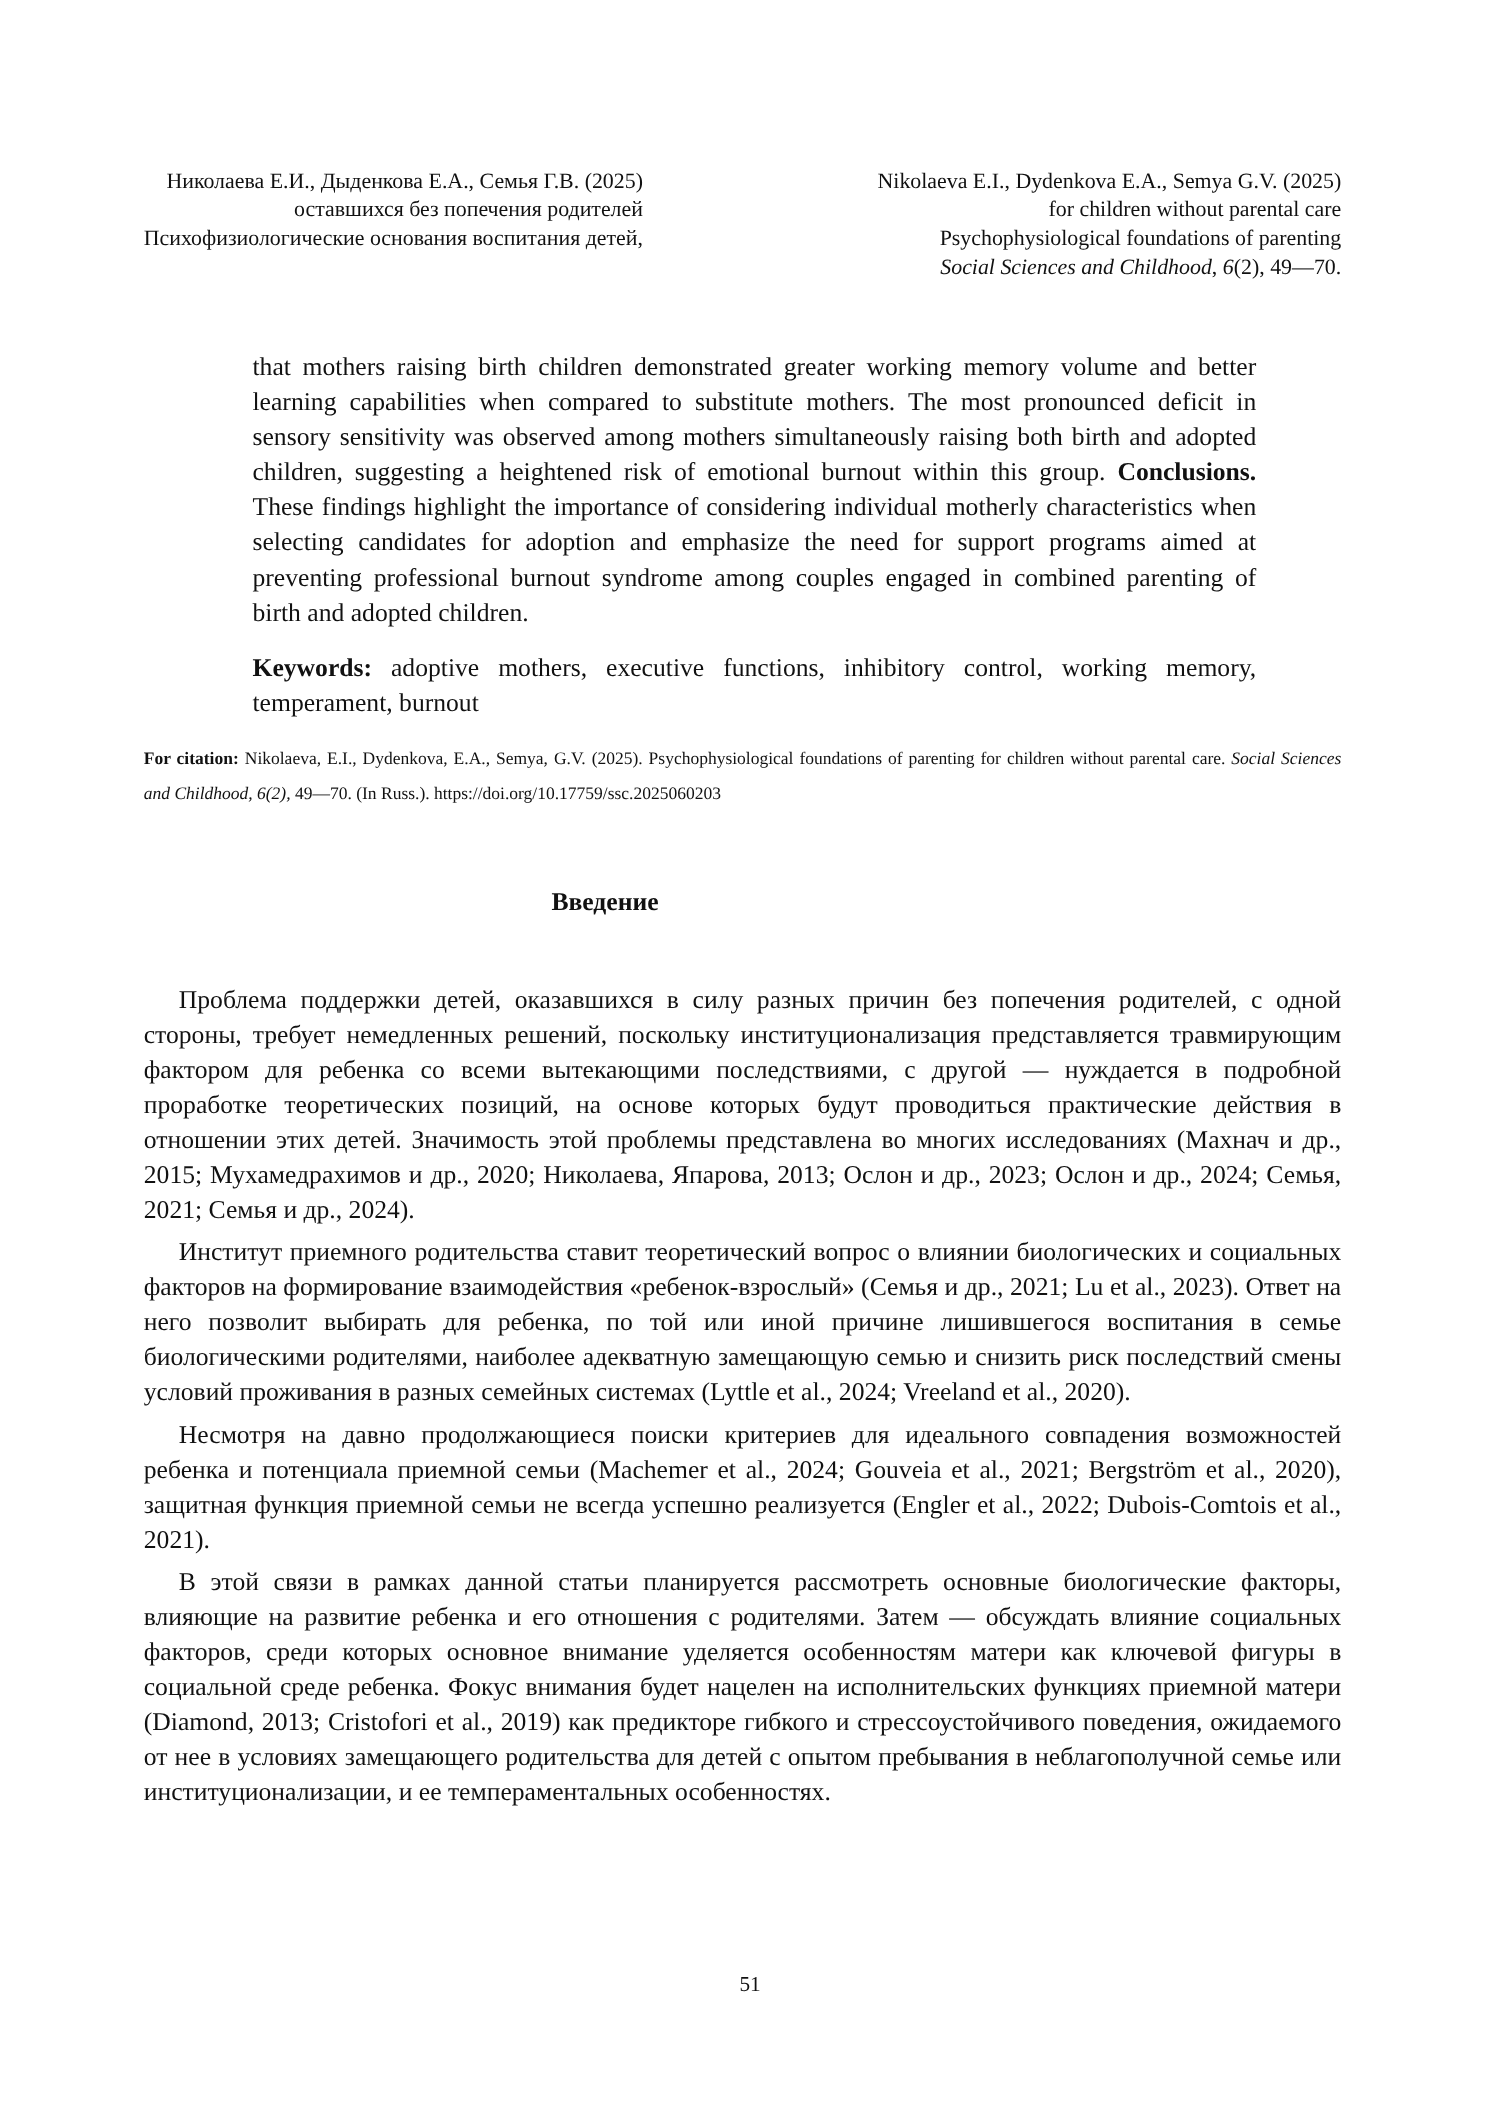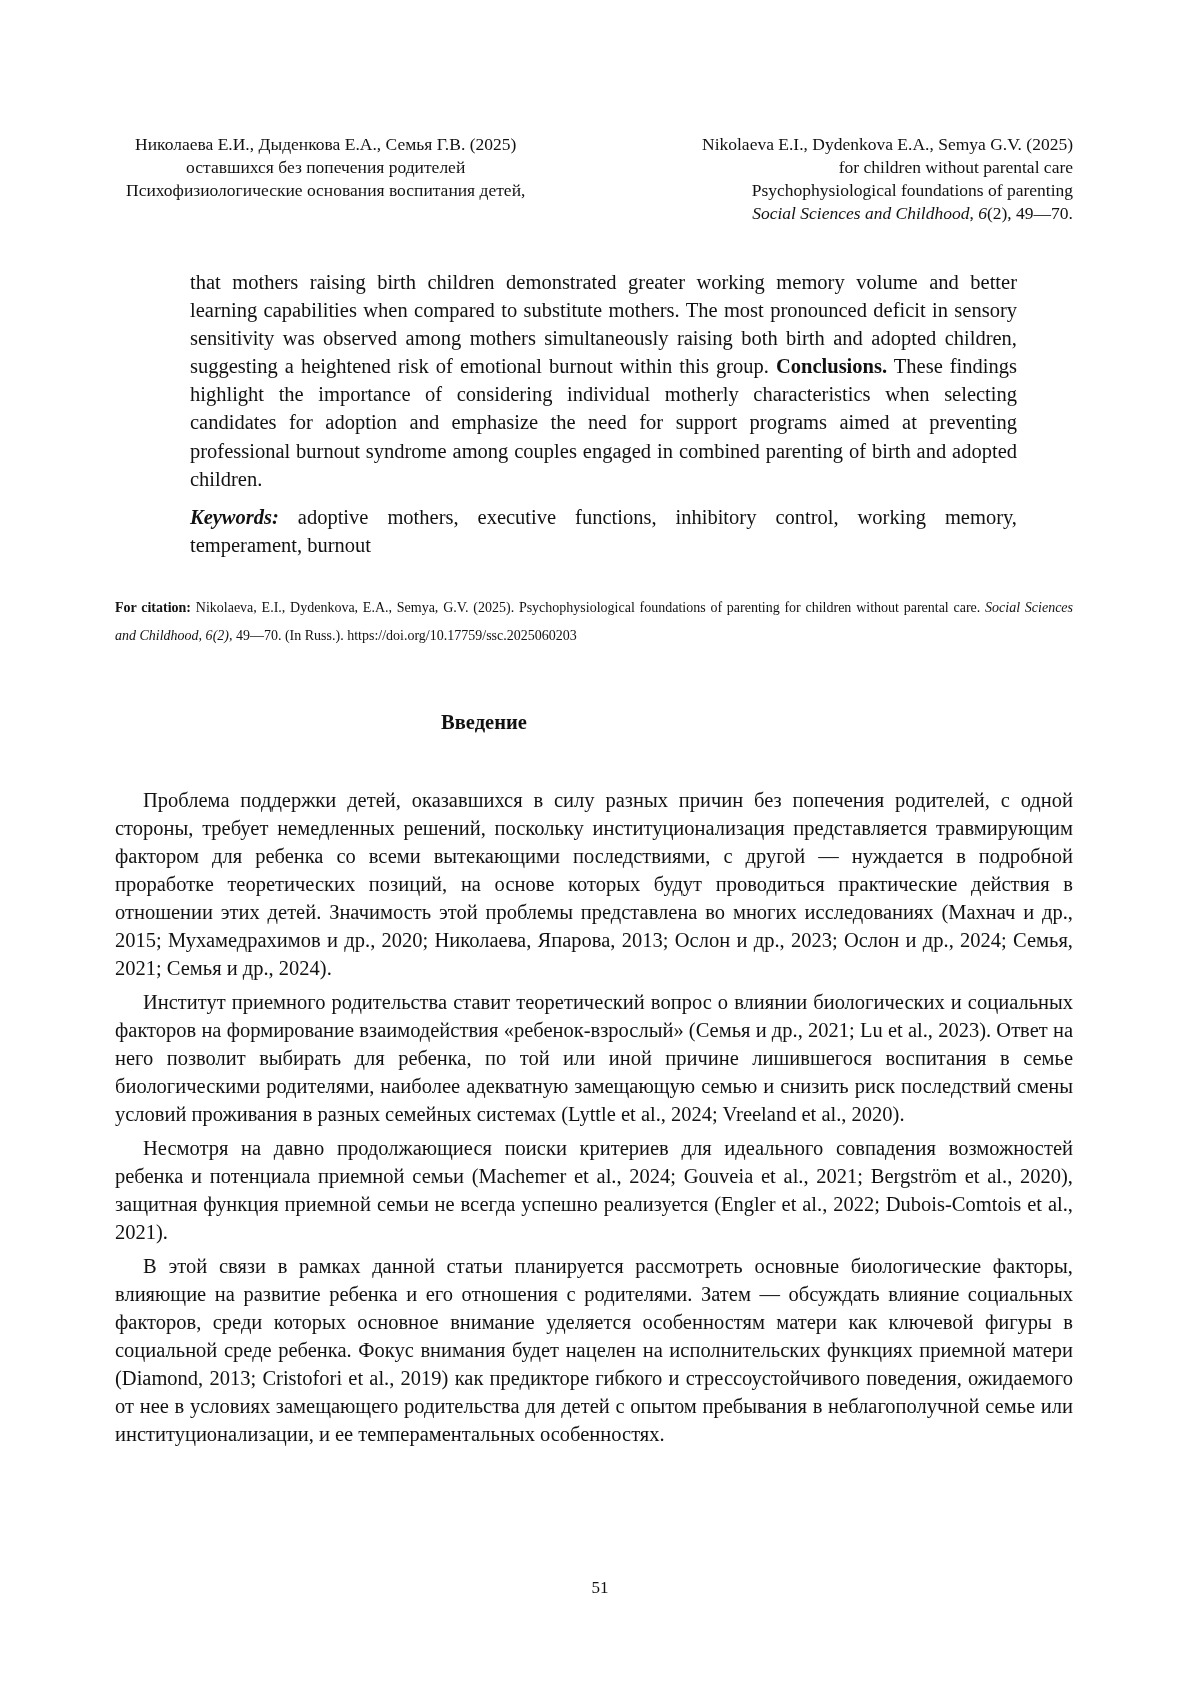--- a/index.html
+++ b/index.html
@@ -1,28 +1,28 @@
 <!DOCTYPE html>
 <html><head>
 <meta charset="utf-8">
 <style>
   html, body { margin: 0; padding: 0; background: #ffffff; }
   body { width: 1200px; height: 1697px; position: relative; overflow: hidden;
          font-family: "Liberation Serif", serif; color: #111; }
   .header { position: absolute; top: 133px; left: 115px; width: 958px; display: flex;
             justify-content: space-between; font-size: 17.5px; line-height: 23px; }
-  .header .col-left { text-align: center; margin-left: 11px; }
+  .header .col-left { text-align: right; }
   .header .col-right { text-align: right; }
   .it { font-style: italic; }
   .abstract { position: absolute; top: 264px; left: 186px; width: 835px;
               font-size: 20.5px; line-height: 28.1px; text-align: justify; }
-  .abstract p { margin: 4px; }
+  .abstract p { margin: 16px; }
   .keywords { margin-top: 10px !important; }
   .b { font-weight: bold; }
-  .bi { font-weight: bold; font-style: italic; }
+  .bi { font-weight: bold; }
   .citation { position: absolute; top: 594px; left: 115px; width: 958px;
               font-size: 14px; line-height: 28px; text-align: justify; margin: 0; }
   .section-title { position: absolute; top: 708px; left: 0; width: 968px; text-align: center;
                    font-weight: bold; font-size: 20.5px; line-height: 28px; margin: 0; font-family: Liberation Serif, serif; }
   .body-text { position: absolute; top: 738px; left: 115px; width: 958px;
                font-size: 20.5px; line-height: 28px; text-align: justify; margin-top: 48px; }
   .body-text p { margin: 0 0 6px 0; text-indent: 28px; }
   .page-number { position: absolute; top: 1578px; left: 0; width: 1200px; text-align: center;
                  font-size: 17px; }
 </style>

